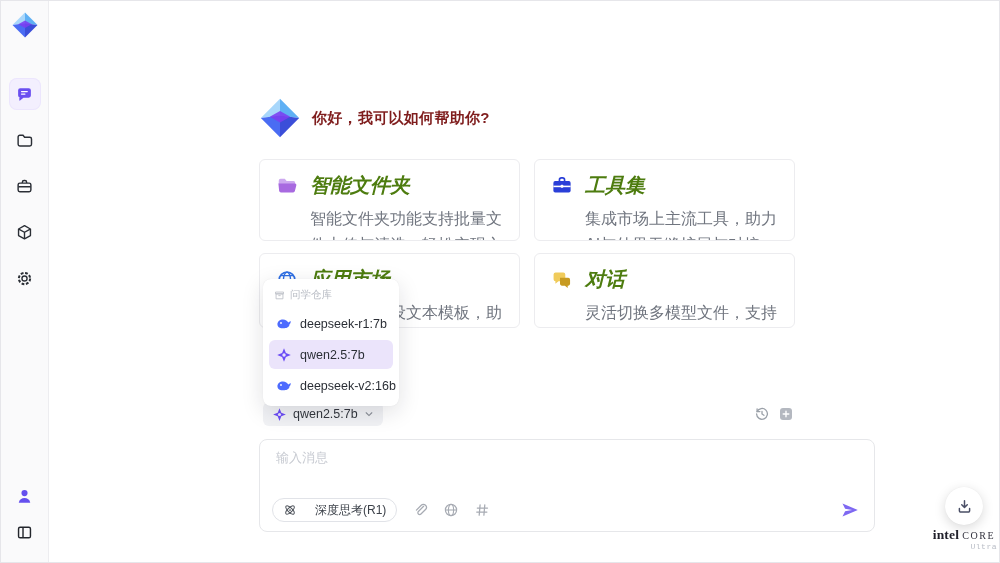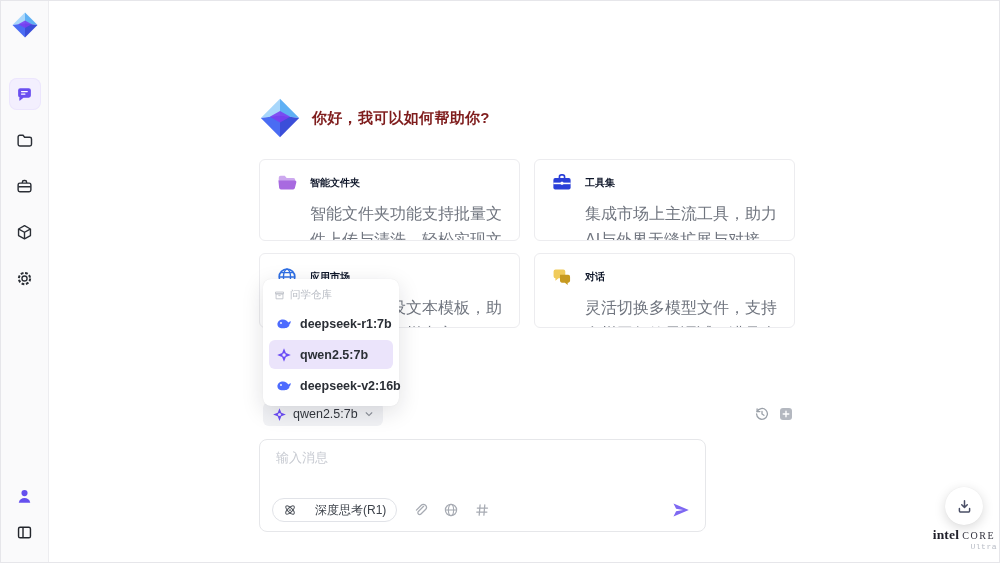--- a/index.html
+++ b/index.html
@@ -20,40 +20,40 @@
   .heading{position:absolute;left:256px;top:94px;display:flex;align-items:center;gap:9px;}
   .heading-logo{width:46px;height:46px;}
   .heading-title{font-size:15px;font-weight:700;color:#7f1d1d;letter-spacing:.3px;}
 
   
   .cards{position:absolute;left:258px;top:158px;width:536px;display:grid;
     grid-template-columns:261px 261px;grid-template-rows:82px 75px;column-gap:14px;row-gap:12px;}
   .card{border:1px solid #ececef;border-radius:6px;background:#fff;padding:12px 16px;box-sizing:border-box;cursor:pointer;overflow:hidden;}
   .card-head{display:flex;align-items:center;gap:12px;}
   .card-icon{width:22px;height:22px;flex:0 0 22px;}
-  .card-title{font-size:10px;font-weight:700;color:#0f172a;}
+  .card-title{font-size:20px;font-weight:700;color:#4d7c0f;font-style:italic;}
   .card-desc{margin:7px 0 0 34px;font-size:16px;line-height:1.62;color:#70757f;}
 
   
   .dropdown{position:absolute;left:262px;top:278px;width:136px;background:#fff;border-radius:8px;
     box-shadow:0 6px 22px rgba(20,20,40,.13),0 0 1px rgba(0,0,0,.10);padding:6px;z-index:6;box-sizing:border-box;}
   .dd-header{display:flex;align-items:center;gap:5px;padding:3px 5px 5px 5px;font-size:10.5px;color:#b8bcc4;}
   .dd-item{display:flex;align-items:center;gap:8px;height:29px;padding:0 7px;border-radius:6px;
-    font-size:12.5px;color:#2b2f36;cursor:pointer;margin-top:2px;white-space:nowrap;font-weight:bold;}
+    font-size:12.5px;color:#2b2f36;cursor:pointer;margin-top:2px;white-space:nowrap;}
   .dd-item.selected{background:#ebe4fb;}
   .dd-icon{width:16px;height:16px;flex:0 0 16px;}
 
   
   .model-chip{position:absolute;left:262px;top:401px;height:24px;display:inline-flex;align-items:center;gap:6px;
     background:#f1f2f5;border-radius:6px;padding:0 9px;font-size:12.5px;color:#33373e;cursor:pointer;}
   .top-icons{position:absolute;top:405px;left:753px;display:flex;gap:8px;}
   .top-icons .ic{width:16px;height:16px;cursor:pointer;}
 
   
-  .composer{position:absolute;left:258px;top:438px;width:447px;height:93px;border:1px solid #e6e7ea;
+  .composer{position:absolute;left:258px;top:438px;width:616px;height:93px;border:1px solid #e6e7ea;
     border-radius:8px;background:#fff;box-sizing:border-box;}
   .composer-input{position:absolute;left:14px;top:9px;right:14px;border:0;outline:0;background:transparent;
     font-size:13px;color:#333;font-family:inherit;}
   .composer-input::placeholder{color:#c8cbd2;}
   .composer-row{position:absolute;left:12px;right:14px;bottom:9px;display:flex;align-items:center;}
   .think-chip{display:inline-flex;align-items:center;gap:18px;border:1px solid #e1e3e8;border-radius:13px;
     height:24px;padding:0 10px;font-size:12px;color:#3c4149;background:#fff;cursor:pointer;box-sizing:border-box;}
   .row-ic{width:16px;height:16px;margin-left:15px;cursor:pointer;}
   .send-btn{margin-left:auto;width:20px;height:20px;cursor:pointer;}
 

